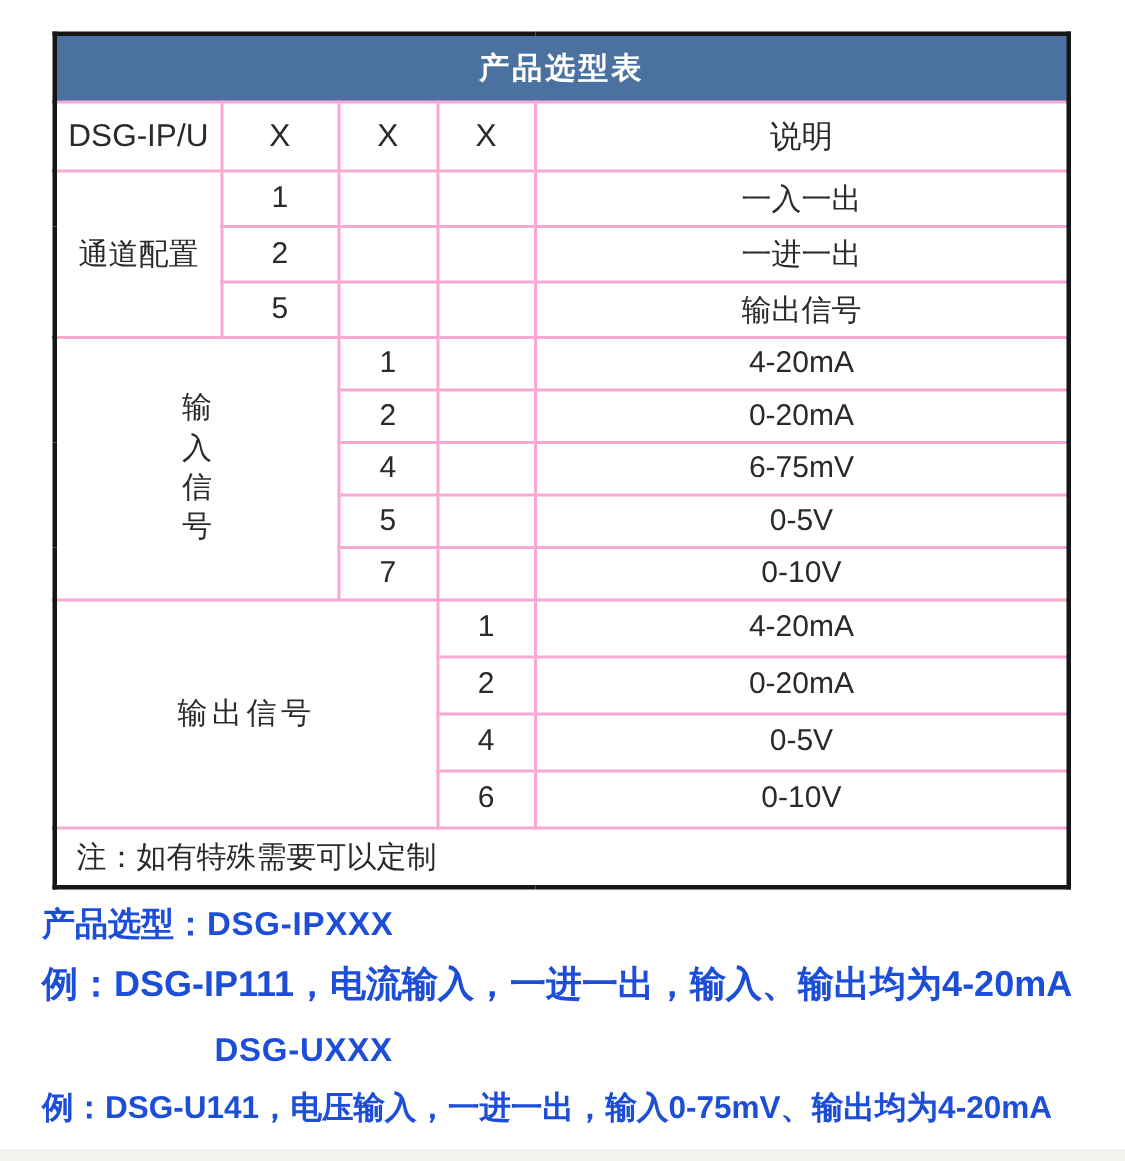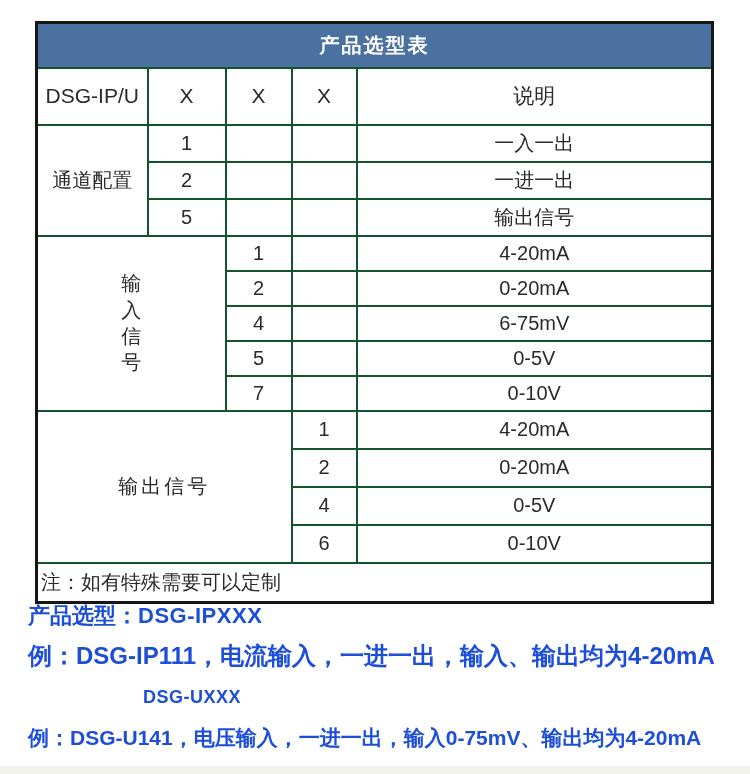--- a/index.html
+++ b/index.html
@@ -8,37 +8,37 @@
 
   .selection-table {
     position: absolute;
     left: 35px; top: 21px;
     width: 676px;
     border-collapse: collapse;
     table-layout: fixed;
     border: 3px solid #161616;
   }
   .selection-table td {
-    border: 2px solid #14532d;
+    border: 2px solid #f9a8d4;
     text-align: center;
     vertical-align: middle;
     font-size: 20px;
     color: #2a2a2a;
     padding: 0;
     overflow: hidden;
   }
   .title-cell {
     background: #4a719f;
     color: #ffffff !important;
     font-size: 27px;
     font-weight: bold;
     letter-spacing: 2px;
     height: 45px;
   }
-  .header-row td { font-size: 21px; height: 57px; }
+  .header-row td { font-size: 21px; height: 46px; }
   .channel-row td { height: 37px; }
   .input-row td { height: 35px; }
   .output-row td { height: 38px; }
 
   .channel-label-cell {
     vertical-align: top;
     padding-top: 7px;
     font-size: 20px;
     margin-top: 29px;
   }
@@ -53,29 +53,29 @@
     padding-bottom: 40px;
     padding-left: 62px;
     font-size: 21px;
     letter-spacing: 3px;
   }
   .desc-cell { font-size: 21px; }
 
   .note-row td {
     height: 40px;
     text-align: left;
-    padding-left: 3px;
+    padding-left: 13px;
     font-size: 20px;
   }
 
   .caption { position: absolute; left: 28px; color: #1d4ed8; white-space: nowrap; }
   .cap-selection { top: 601px; font-size: 22px; font-weight: bold; }
   .cap-selection .code { font-weight: 600; letter-spacing: 0.5px; }
   .cap-example-ip { top: 640px; font-size: 24px; font-weight: 600; }
-  .cap-code-u { top: 687px; left: 143px; font-size: 18px; font-weight: 600; letter-spacing: 0.5px; text-align: right; }
+  .cap-code-u { top: 687px; left: 143px; font-size: 22px; font-weight: 600; letter-spacing: 0.5px; text-align: right; }
   .cap-example-u { top: 724px; font-size: 21px; font-weight: 600; }
 
   .bottom-strip {
     position: absolute;
     left: 0; bottom: 0;
     width: 750px; height: 8px;
     background: #f3f3ee;
   }
 </style>
 </head>

